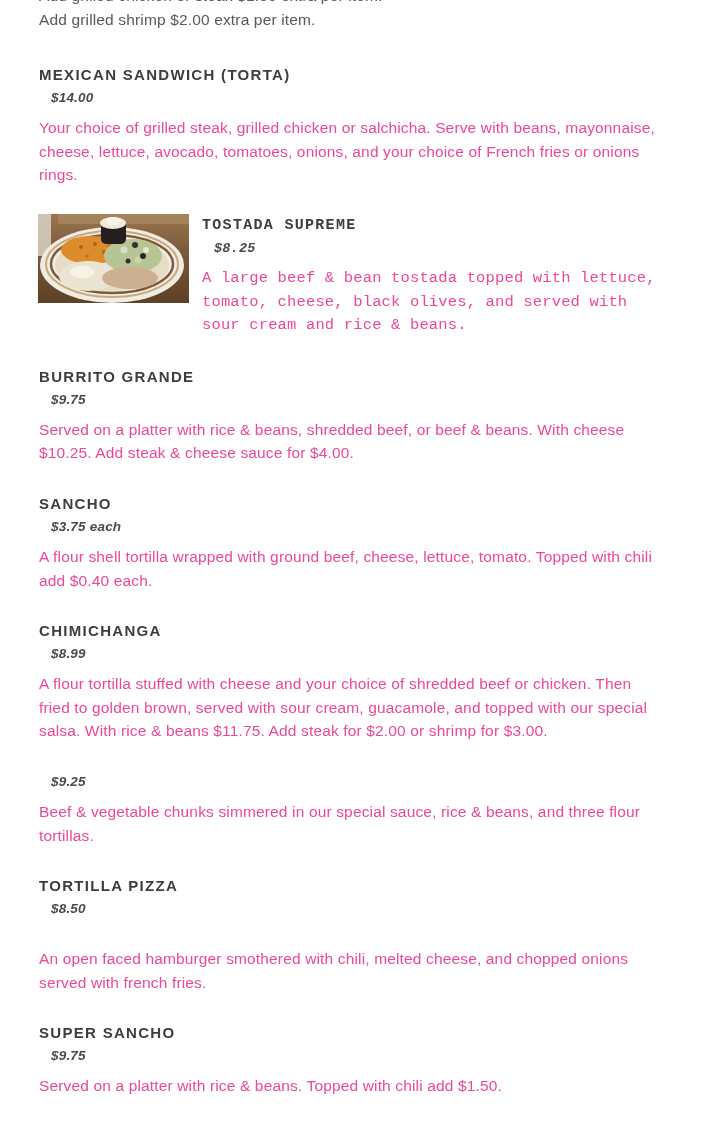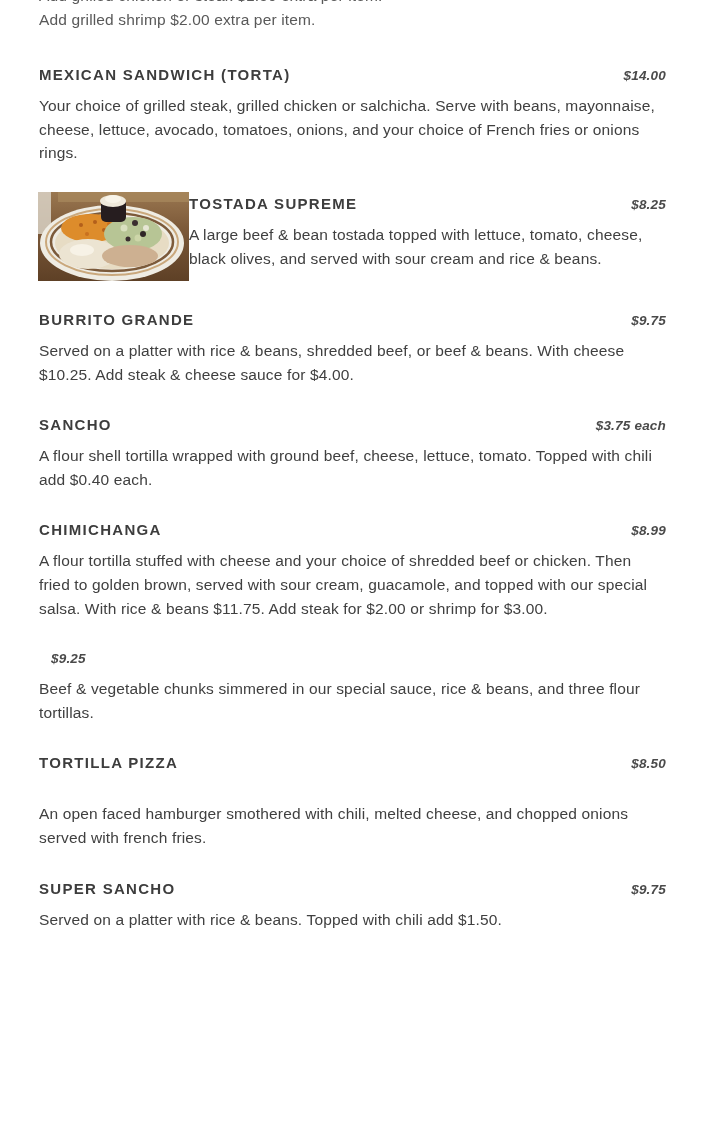--- a/index.html
+++ b/index.html
@@ -23,23 +23,23 @@
     font-size: 15.5px;
     line-height: 23.6px;
     color: #595959;
     letter-spacing: 0.15px;
   }
   .menu-list { display: block; }
   .menu-item { margin-top: 27px; }
   .menu-item:first-child { margin-top: 32px; }
   .item-head {
     display: flex;
-    justify-content: space-between;
     align-items: baseline;
     line-height: 23px;
+    flex-direction: column;
   }
   .item-name {
     margin: 0;
     font-size: 15px;
     font-weight: 600;
     letter-spacing: 1.3px;
     color: #3d3d3d;
     text-transform: uppercase;
   }
   .item-price {
@@ -49,26 +49,28 @@
     color: #4a4a4a;
     letter-spacing: 0.2px;
     white-space: nowrap;
     flex: 0 0 auto;
     padding-left: 12px;
   }
   .item-desc {
     margin: 7px 0 0 0;
     font-size: 15.5px;
     line-height: 23.6px;
-    color: #404040;
+    color: #ec4899;
     letter-spacing: 0.15px;
   }
   .menu-item.with-photo {
     display: flex;
+    gap: 13px;
     align-items: flex-start;
+    font-family: Liberation Mono, monospace;
   }
   .item-photo {
     margin: 0;
     flex: 0 0 151px;
     width: 151px;
     height: 89px;
     margin-left: -1px; 
   }
   .item-photo svg { display: block; width: 151px; height: 89px; }
   .with-photo .item-body { flex: 1 1 auto; min-width: 0; }

